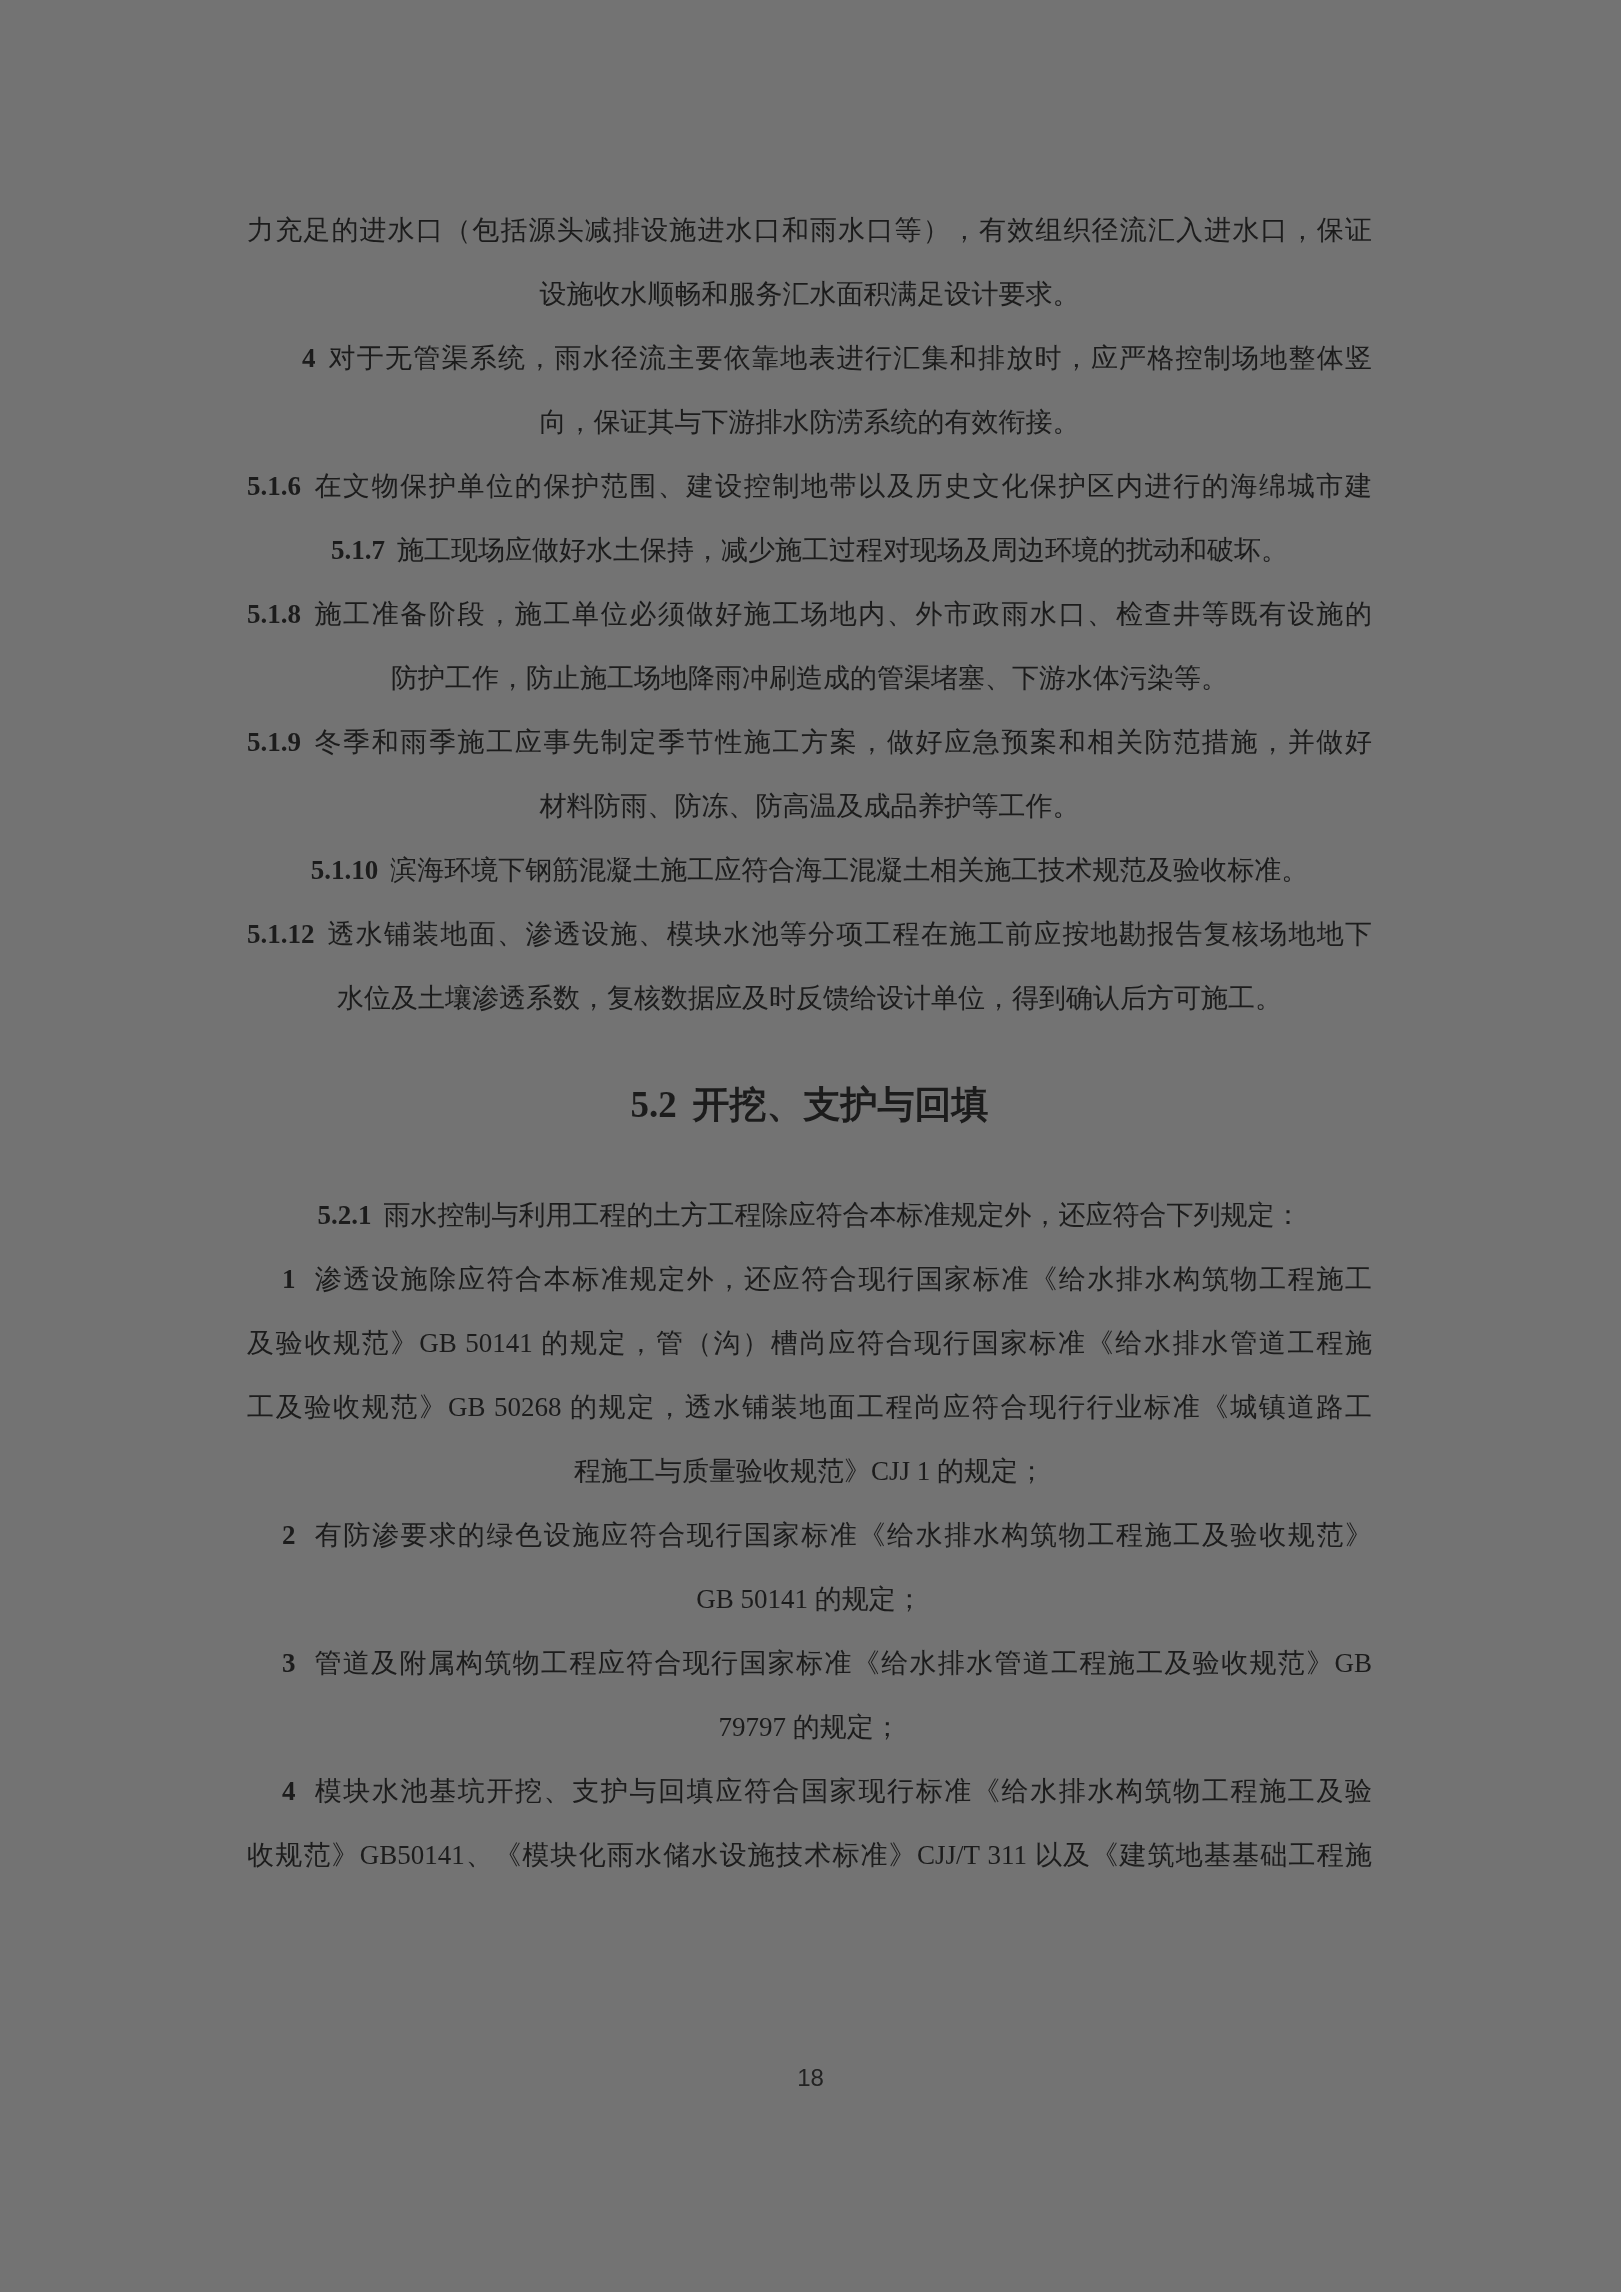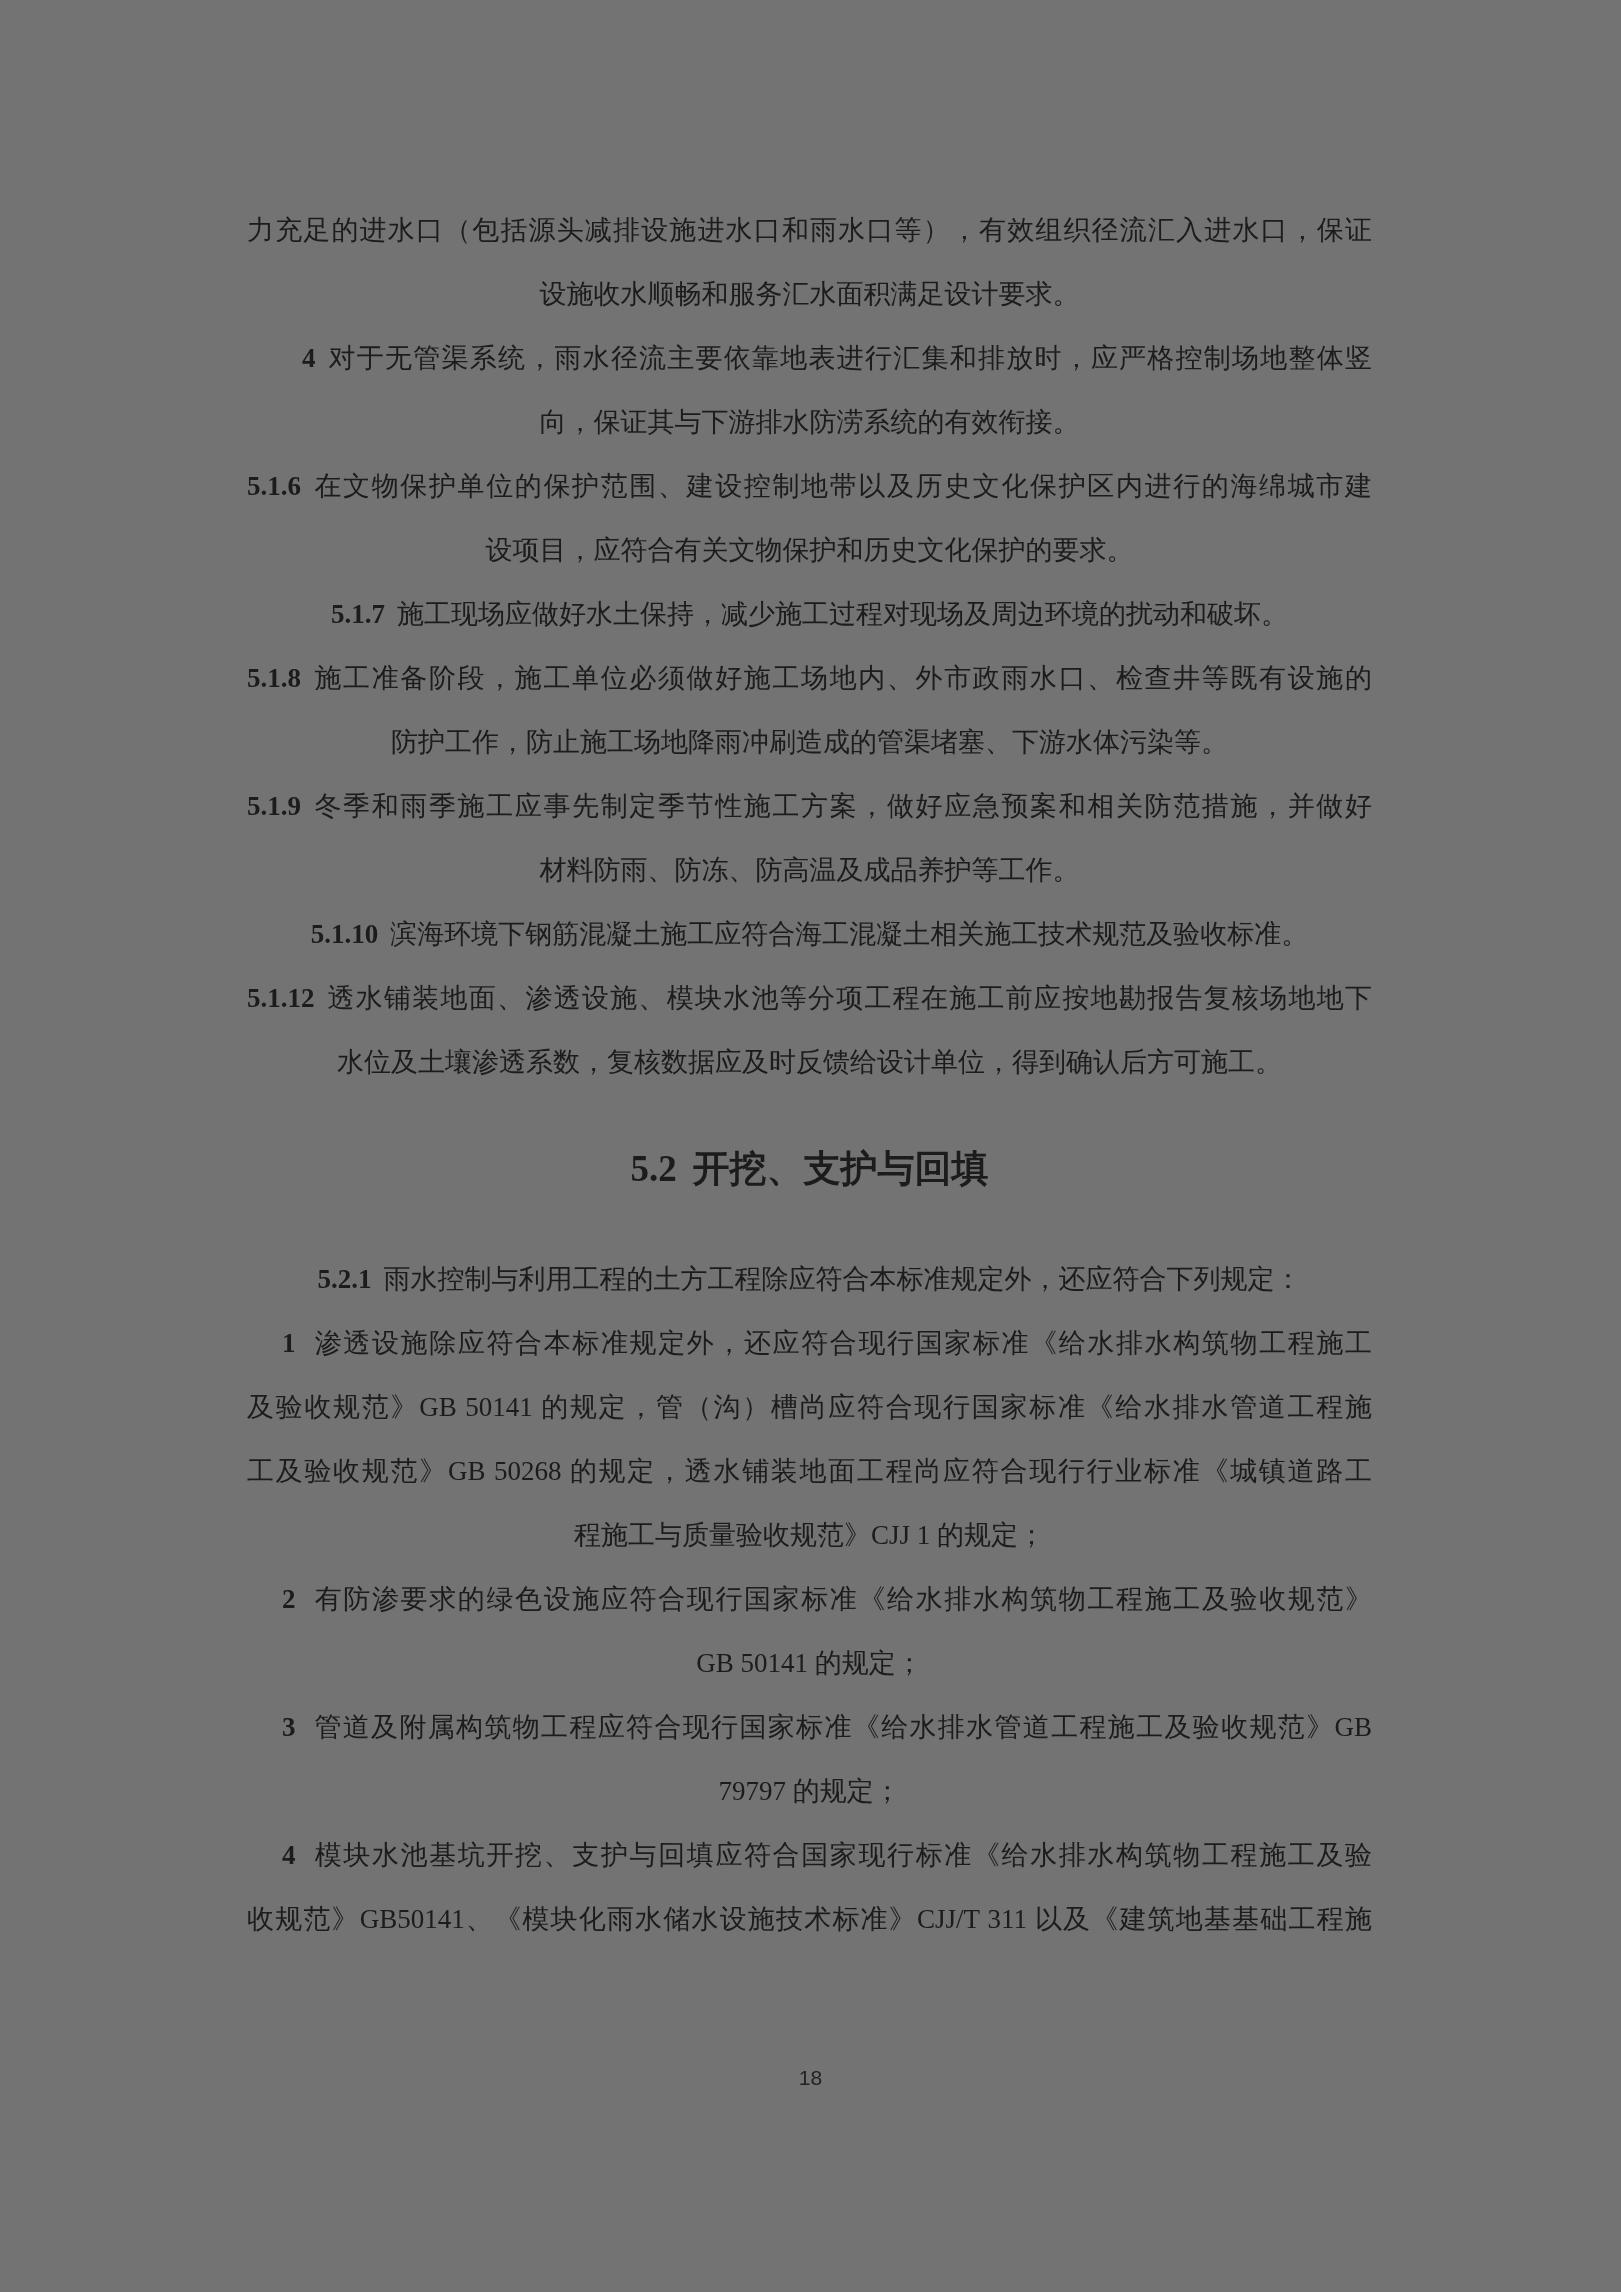--- a/index.html
+++ b/index.html
@@ -43,39 +43,38 @@
     line-height:69px;
     text-align:center;
   }
   .heading .hnum{margin-right:15.7px;}
   .footer{
     position:absolute;
     left:0;
     top:2062px;
     width:1621px;
     text-align:center;
-    font-size:21px;
+    font-size:24px;
     line-height:31px;
     color:#222222;
     font-family:"Liberation Sans","DejaVu Sans",sans-serif;
   }
 </style>
 </head>
 <body>
 
 <div class="page">
   <div class="content">
 
     <div>
       <div class="ln fill"><span>力充足的进水口（包括源头减排设施进水口和雨水口等），有效组织径流汇入进水口，保证</span></div>
       <div class="ln"><span>设施收水顺畅和服务汇水面积满足设计要求。</span></div>
       <div class="ln fill ind56"><span class="num">4</span><span>对于无管渠系统，雨水径流主要依靠地表进行汇集和排放时，应严格控制场地整体竖</span></div>
       <div class="ln"><span>向，保证其与下游排水防涝系统的有效衔接。</span></div>
       <div class="ln fill"><span class="num">5.1.6</span><span>在文物保护单位的保护范围、建设控制地带以及历史文化保护区内进行的海绵城市建</span></div>
-      <div class="ln"><span>设项目，应符合有关文物保护和历史文化保护的要求。</span></div>
       <div class="ln"><span class="num">5.1.7</span><span>施工现场应做好水土保持，减少施工过程对现场及周边环境的扰动和破坏。</span></div>
       <div class="ln fill"><span class="num">5.1.8</span><span>施工准备阶段，施工单位必须做好施工场地内、外市政雨水口、检查井等既有设施的</span></div>
       <div class="ln"><span>防护工作，防止施工场地降雨冲刷造成的管渠堵塞、下游水体污染等。</span></div>
       <div class="ln fill"><span class="num">5.1.9</span><span>冬季和雨季施工应事先制定季节性施工方案，做好应急预案和相关防范措施，并做好</span></div>
       <div class="ln"><span>材料防雨、防冻、防高温及成品养护等工作。</span></div>
       <div class="ln"><span class="num">5.1.10</span><span>滨海环境下钢筋混凝土施工应符合海工混凝土相关施工技术规范及验收标准。</span></div>
       <div class="ln fill"><span class="num">5.1.12</span><span>透水铺装地面、渗透设施、模块水池等分项工程在施工前应按地勘报告复核场地地下</span></div>
       <div class="ln"><span>水位及土壤渗透系数，复核数据应及时反馈给设计单位，得到确认后方可施工。</span></div>
     </div>
 

